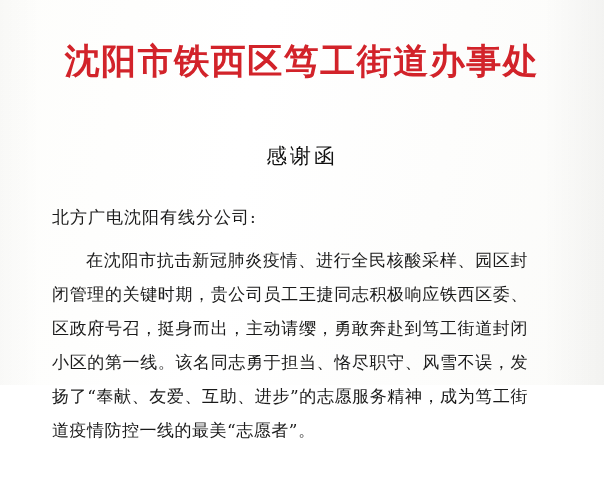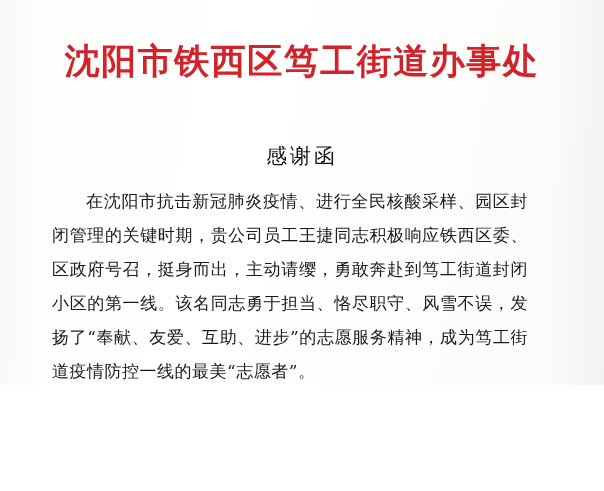--- a/index.html
+++ b/index.html
@@ -93,16 +93,17 @@
 
 <div class="page">
 
   <div class="letterhead">
     <div class="letterhead-title">沈阳市铁西区笃工街道办事处</div>
     <div class="rule"></div>
   </div>
 
   <div class="doc-title">感谢函</div>
 
+  <div class="salutation">北方广电沈阳有线分公司:</div>
 
   <p class="body-text">在沈阳市抗击新冠肺炎疫情、进行全民核酸采样、园区封闭管理的关键时期，贵公司员工王捷同志积极响应铁西区委、区政府号召，挺身而出，主动请缨，勇敢奔赴到笃工街道封闭小区的第一线。该名同志勇于担当、恪尽职守、风雪不误，发扬了“奉献、友爱、互助、进步”的志愿服务精神，成为笃工街道疫情防控一线的最美“志愿者”。</p>
 
 </div>
 
 </body></html>

